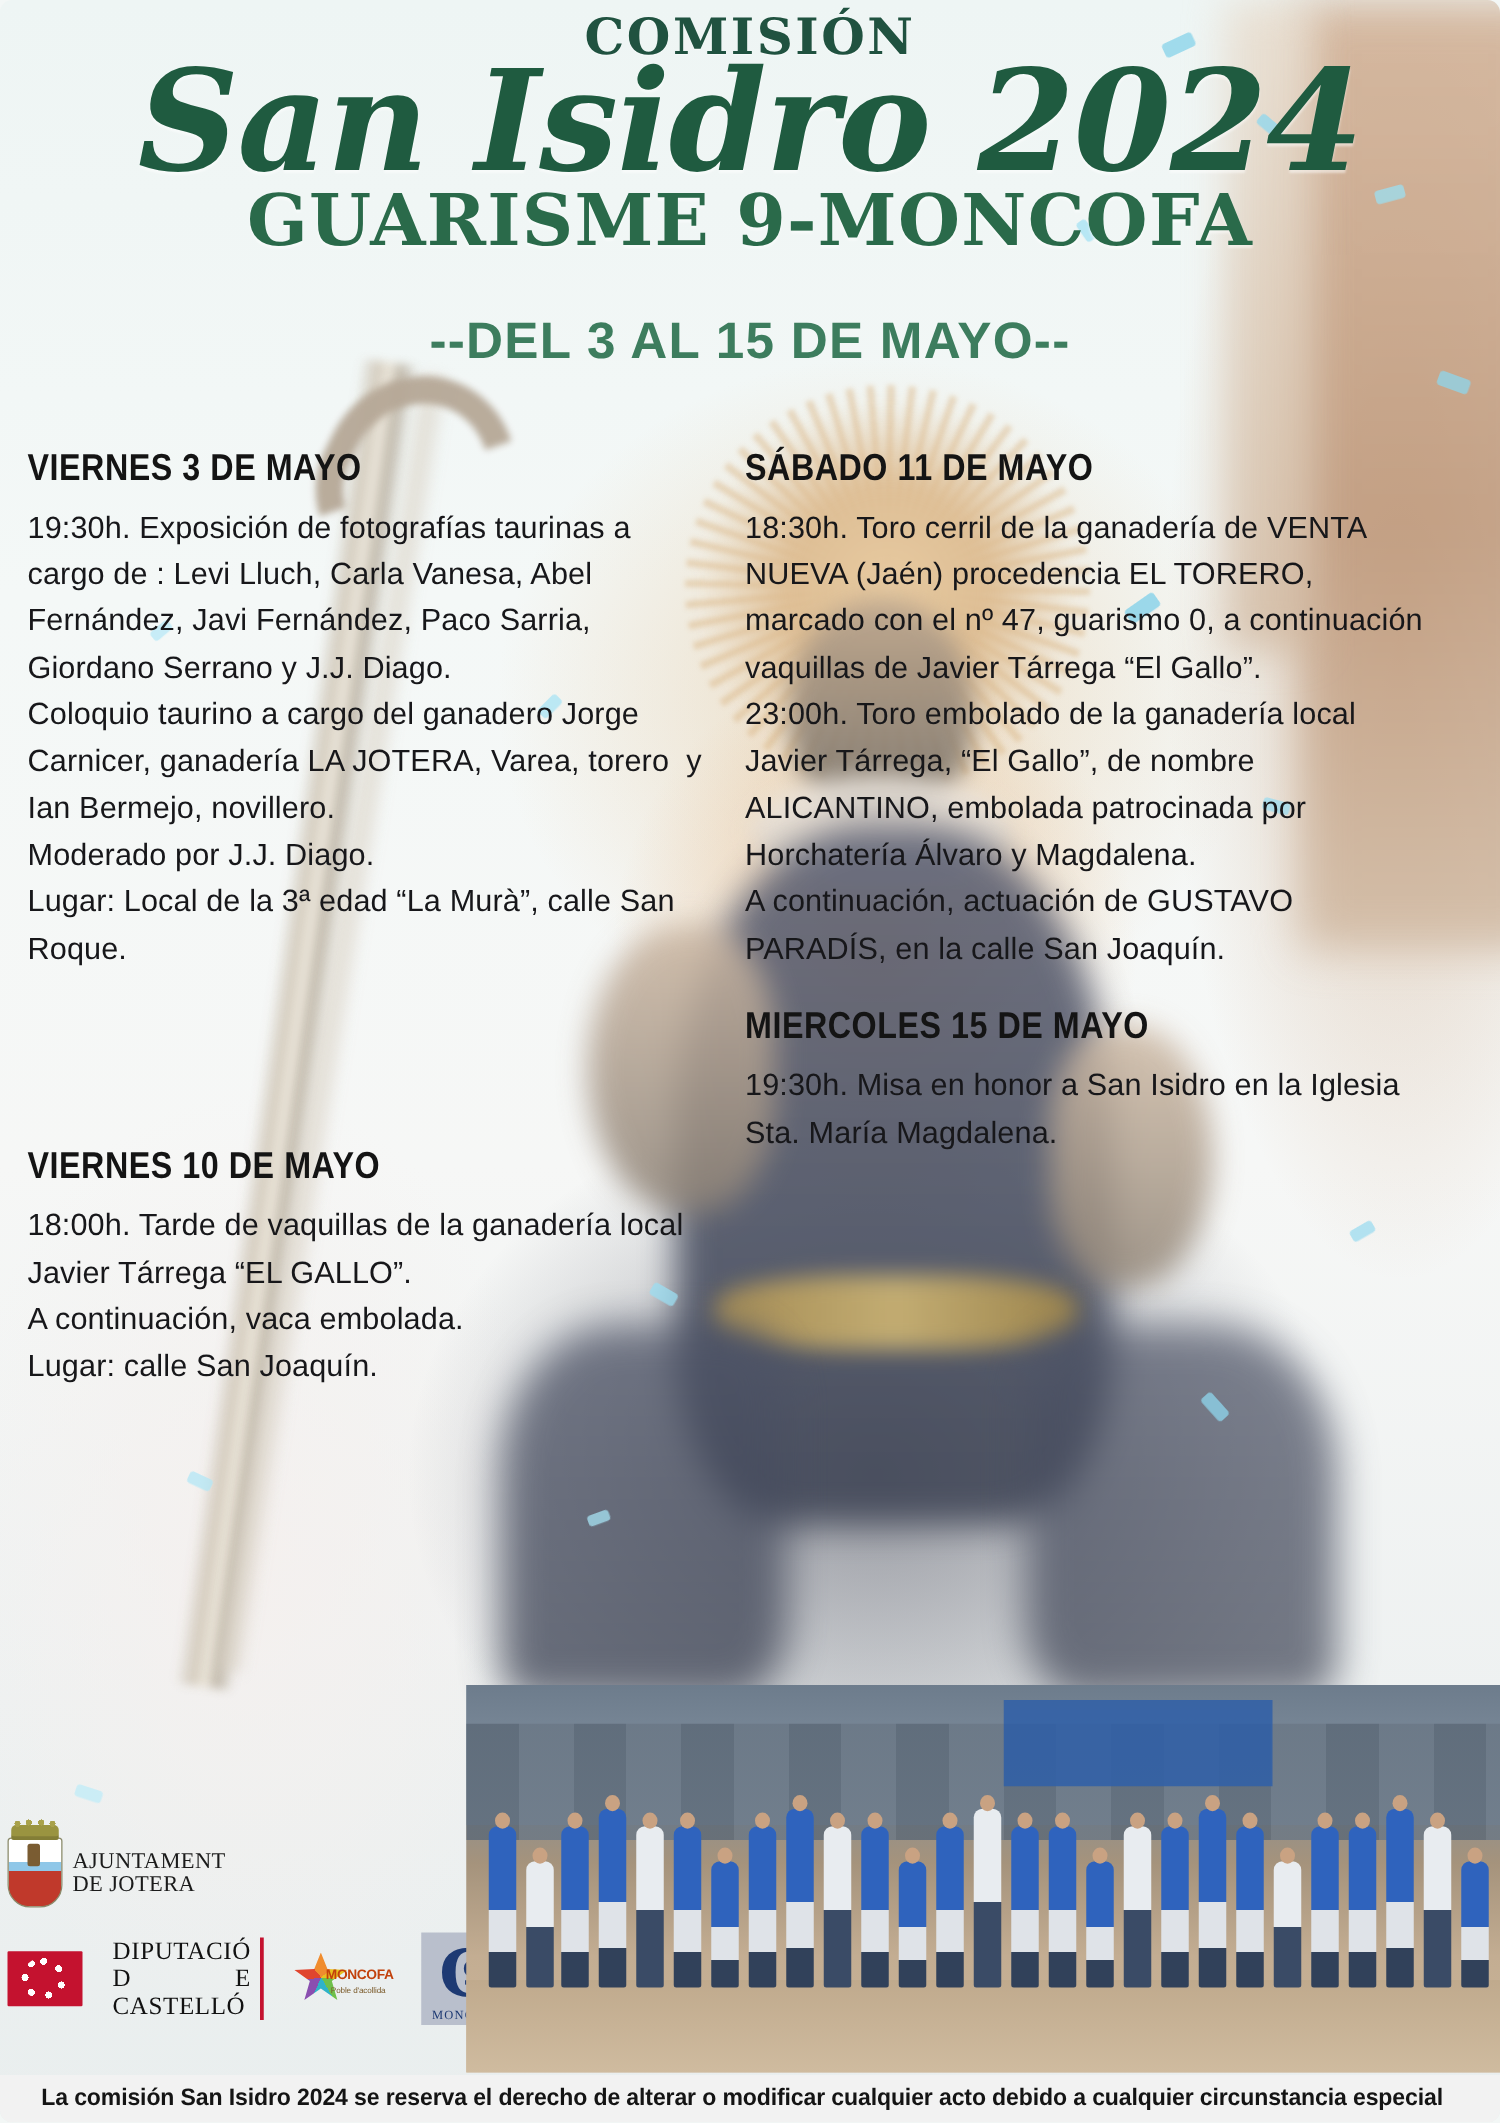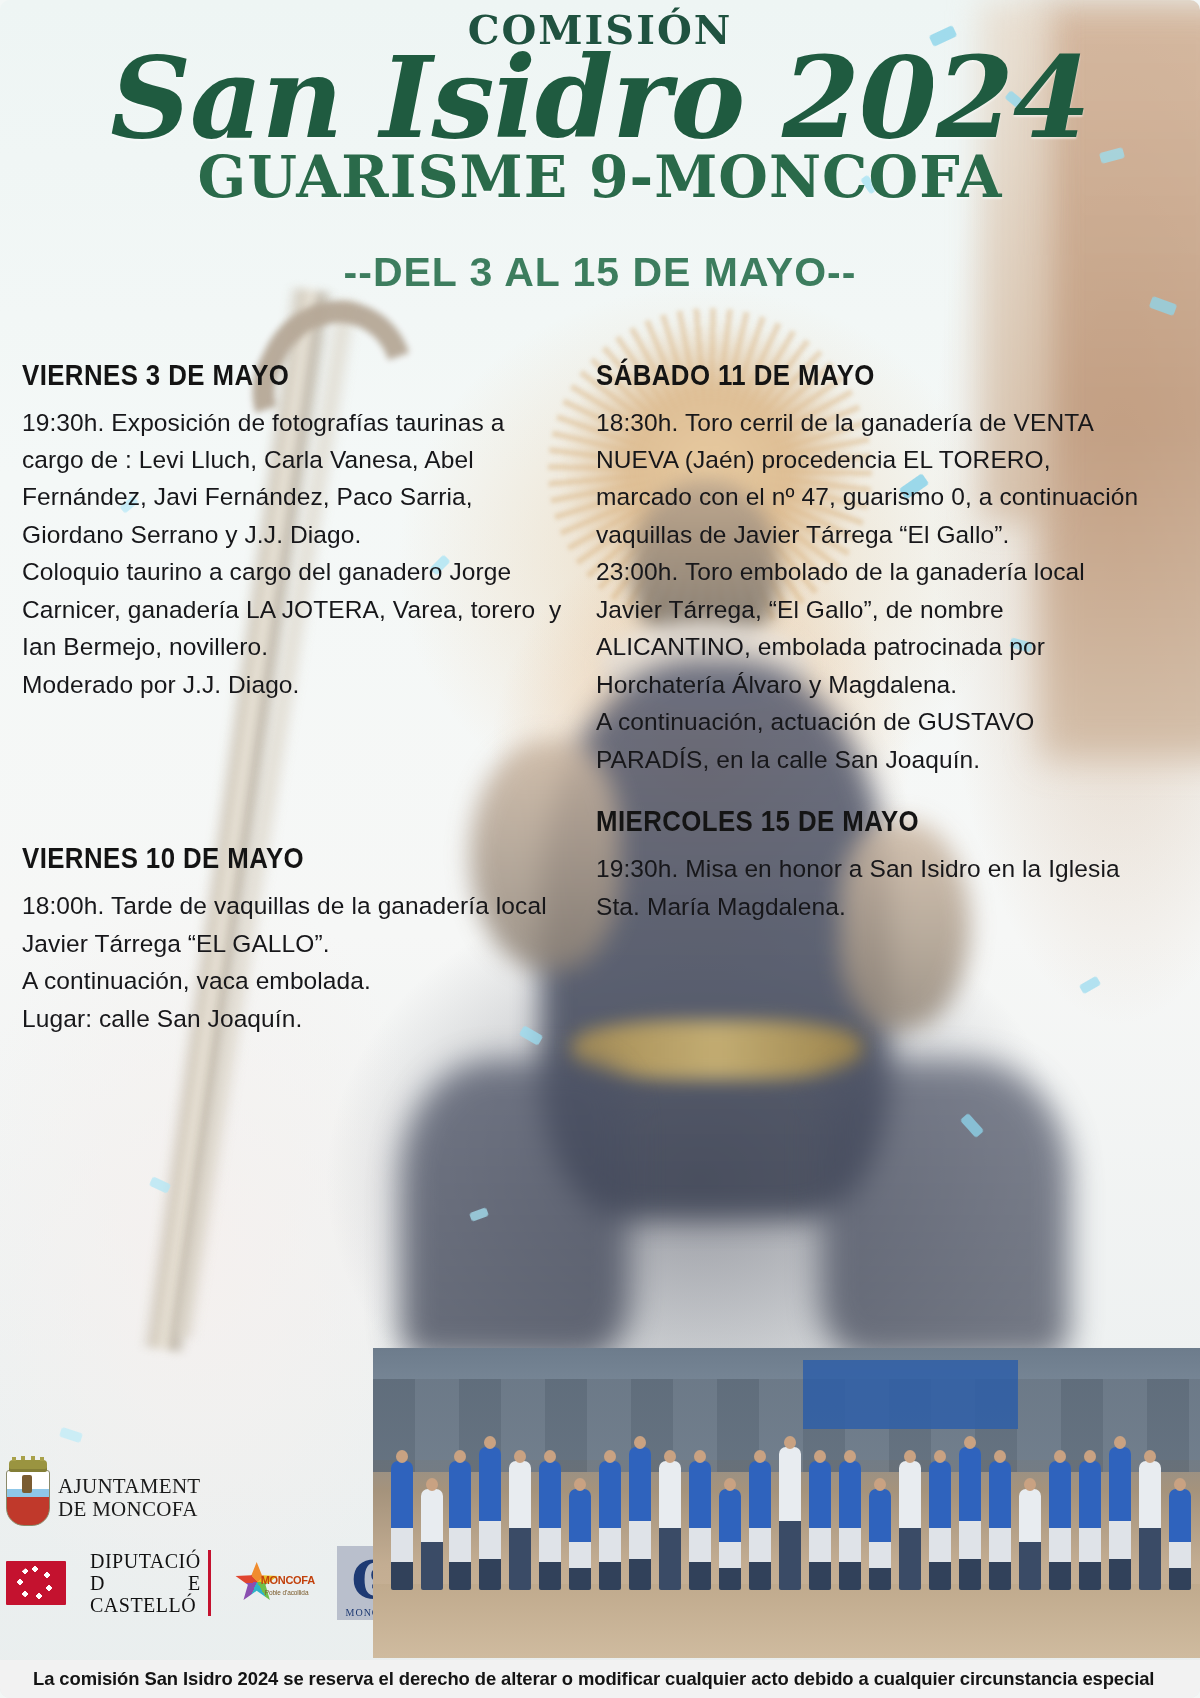--- a/index.html
+++ b/index.html
@@ -203,21 +203,21 @@
   }
   .crown:before{
     content:"";position:absolute;left:0;top:-5px;width:38px;height:7px;
     background:radial-gradient(circle 4px at 5px 4px,#a8a14a 60%,transparent 61%),
                radial-gradient(circle 4px at 14px 3px,#a8a14a 60%,transparent 61%),
                radial-gradient(circle 4px at 24px 3px,#a8a14a 60%,transparent 61%),
                radial-gradient(circle 4px at 33px 4px,#a8a14a 60%,transparent 61%);
   }
   .logo-txt{
     font-family:"Liberation Serif", serif;
-    font-size:21px;line-height:1.08;color:#1b1b1b;letter-spacing:.3px;
+    font-size:18px;line-height:1.08;color:#1b1b1b;letter-spacing:.3px;
   }
   .dip-mark{
     width:60px;height:44px;background:#c4122f;flex:0 0 auto;position:relative;border-radius:1px;
   }
   .dip-mark:before{
     content:"";position:absolute;left:11px;top:5px;width:36px;height:34px;border-radius:50%;
     background:
       radial-gradient(circle 4px at 18px 3px,#fff 70%,transparent 71%),
       radial-gradient(circle 4px at 30px 9px,#fff 70%,transparent 71%),
       radial-gradient(circle 4px at 32px 22px,#fff 70%,transparent 71%),
@@ -357,20 +357,21 @@
   </div>
 
   <div class="columns">
     <div class="col left">
 
       <div class="block">
         <div class="day">VIERNES 3 DE MAYO</div>
         <p class="line">19:30h. Exposición de fotografías taurinas a cargo de : Levi Lluch, Carla Vanesa, Abel Fernández, Javi Fernández, Paco Sarria, Giordano Serrano y J.J. Diago.</p>
         <p class="line">Coloquio taurino a cargo del ganadero Jorge Carnicer, ganadería LA JOTERA, Varea, torero  y Ian Bermejo, novillero.</p>
         <p class="line">Moderado por J.J. Diago.</p>
+        <p class="line">Lugar: Local de la 3ª edad “La Murà”, calle San Roque.</p>
       </div>
 
       <div class="block sp-top">
         <div class="day">VIERNES 10 DE MAYO</div>
         <p class="line">18:00h. Tarde de vaquillas de la ganadería local Javier Tárrega “EL GALLO”.</p>
         <p class="line">A continuación, vaca embolada.</p>
         <p class="line">Lugar: calle San Joaquín.</p>
       </div>
 
     </div>
@@ -393,21 +394,21 @@
     </div>
   </div>
 
   <div class="logos">
     <div class="logo-row">
       <div class="shield">
         <div class="crown"></div>
       </div>
       <div class="logo-txt">
         <div>AJUNTAMENT</div>
-        <div>DE MONCOFA</div>
+        <div>DE JOTERA</div>
       </div>
     </div>
 
     <div class="logo-row r2">
       <div class="dip-mark"></div>
       <div class="dip-txt">
         <span>DIPUTACIÓ</span>
         <span class="sp">
           <span>D</span>
           <span>E</span>

